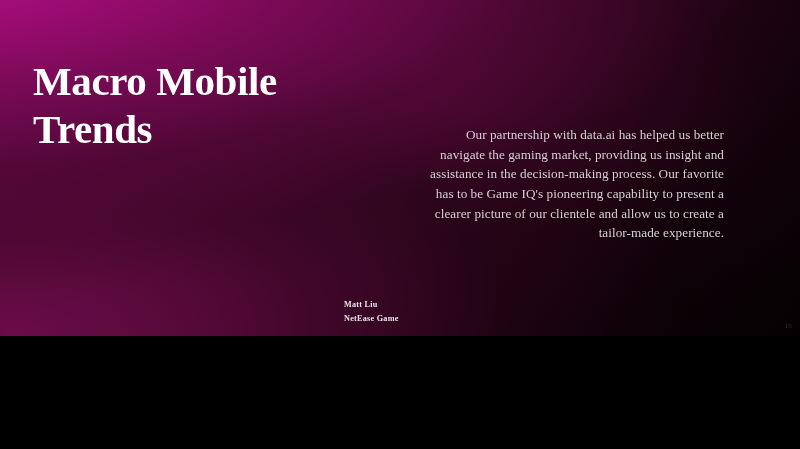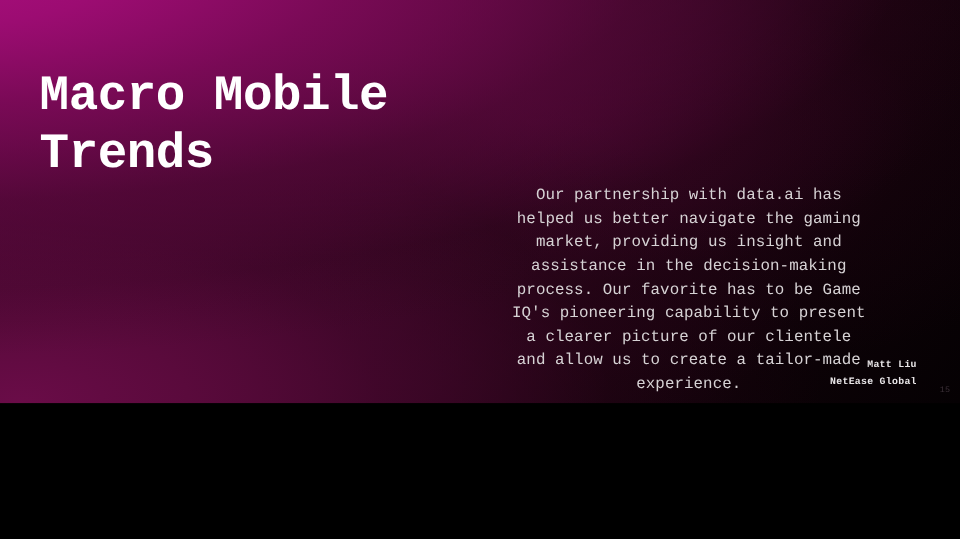--- a/index.html
+++ b/index.html
@@ -5,21 +5,21 @@
   html, body {
     margin: 0;
     padding: 0;
     background: #000;
   }
   #slide {
     position: relative;
     width: 800px;
     height: 336px;
     overflow: hidden;
-    font-family: Liberation Mono, monospace;
+    font-family: Liberation Serif, serif;
     background-color: #14020c;
     background-image:
       radial-gradient(ellipse 150% 120% at -8% -10%, #ad0f80 0%, #9c0c72 14%, rgba(124,10,88,0.92) 30%, rgba(86,8,58,0.6) 50%, rgba(40,4,24,0.15) 68%, rgba(12,2,7,0) 82%),
       radial-gradient(ellipse 110% 130% at 2% 100%, #6a0c48 0%, #5a0a3c 16%, rgba(70,7,46,0.75) 34%, rgba(40,4,24,0.35) 56%, rgba(10,2,6,0) 76%),
       radial-gradient(ellipse 90% 90% at 55% 30%, rgba(90,8,60,0.45) 0%, rgba(40,4,24,0.2) 45%, rgba(8,1,5,0) 75%),
       linear-gradient(128deg, #8d0b66 0%, #5c0a40 24%, #3a0826 45%, #200413 64%, #0d0207 82%, #050103 100%);
   }
 
   
   .title {
@@ -32,36 +32,36 @@
     line-height: 1.16;
     font-weight: bold;
     letter-spacing: -0.4px;
     white-space: pre-line;
   }
 
   
   .quote {
     position: absolute;
     right: 36px;
-    top: 140px;
+    top: 112px;
     width: 300px;
-    text-align: center;
+    text-align: right;
     color: #d6d2d4;
     font-size: 13.2px;
     line-height: 19.6px;
     letter-spacing: 0.05px;
   }
 
   
   .attribution {
     position: absolute;
     right: 36px;
     top: 298px;
     width: 420px;
-    text-align: right;
+    text-align: left;
     color: #e9e6e8;
     font-size: 8.2px;
     font-weight: bold;
     line-height: 13.6px;
     letter-spacing: 0.25px;
   }
   .attribution div { white-space: nowrap; }
 
   
   .logo-box {
@@ -101,21 +101,21 @@
 
 <div id="slide">
 
   <h1 class="title">Macro Mobile
 Trends</h1>
 
   <blockquote class="quote">Our partnership with data.ai has helped us better navigate the gaming market, providing us insight and assistance in the decision-making process. Our favorite has to be Game IQ's pioneering capability to present a clearer picture of our clientele and allow us to create a tailor-made experience.</blockquote>
 
   <div class="attribution">
     <div>Matt Liu</div>
-    <div>NetEase Global</div>
+    <div>NetEase Game</div>
   </div>
 
   <div class="logo-box">
     <svg class="logo-mark" viewBox="0 0 44 36">
       <path d="M41 4 C32 1 18 3 10 10 C3 16 1 25 4 31 C6 35 12 36 17 33 C13 31 12 27 14 23 C17 17 26 11 41 4 Z" fill="#E8384F"></path>
       <path d="M39 6 C27 11 18 17 15 23 C13 27 14 30 17 32 C23 30 31 22 39 6 Z" fill="#F4677A"></path>
       <g stroke="#ffffff" stroke-width="1.1" opacity="0.95">
         <path d="M9 13 L7 20"></path>
         <path d="M13 10 L11 17"></path>
         <path d="M6 18 L4 25"></path>

